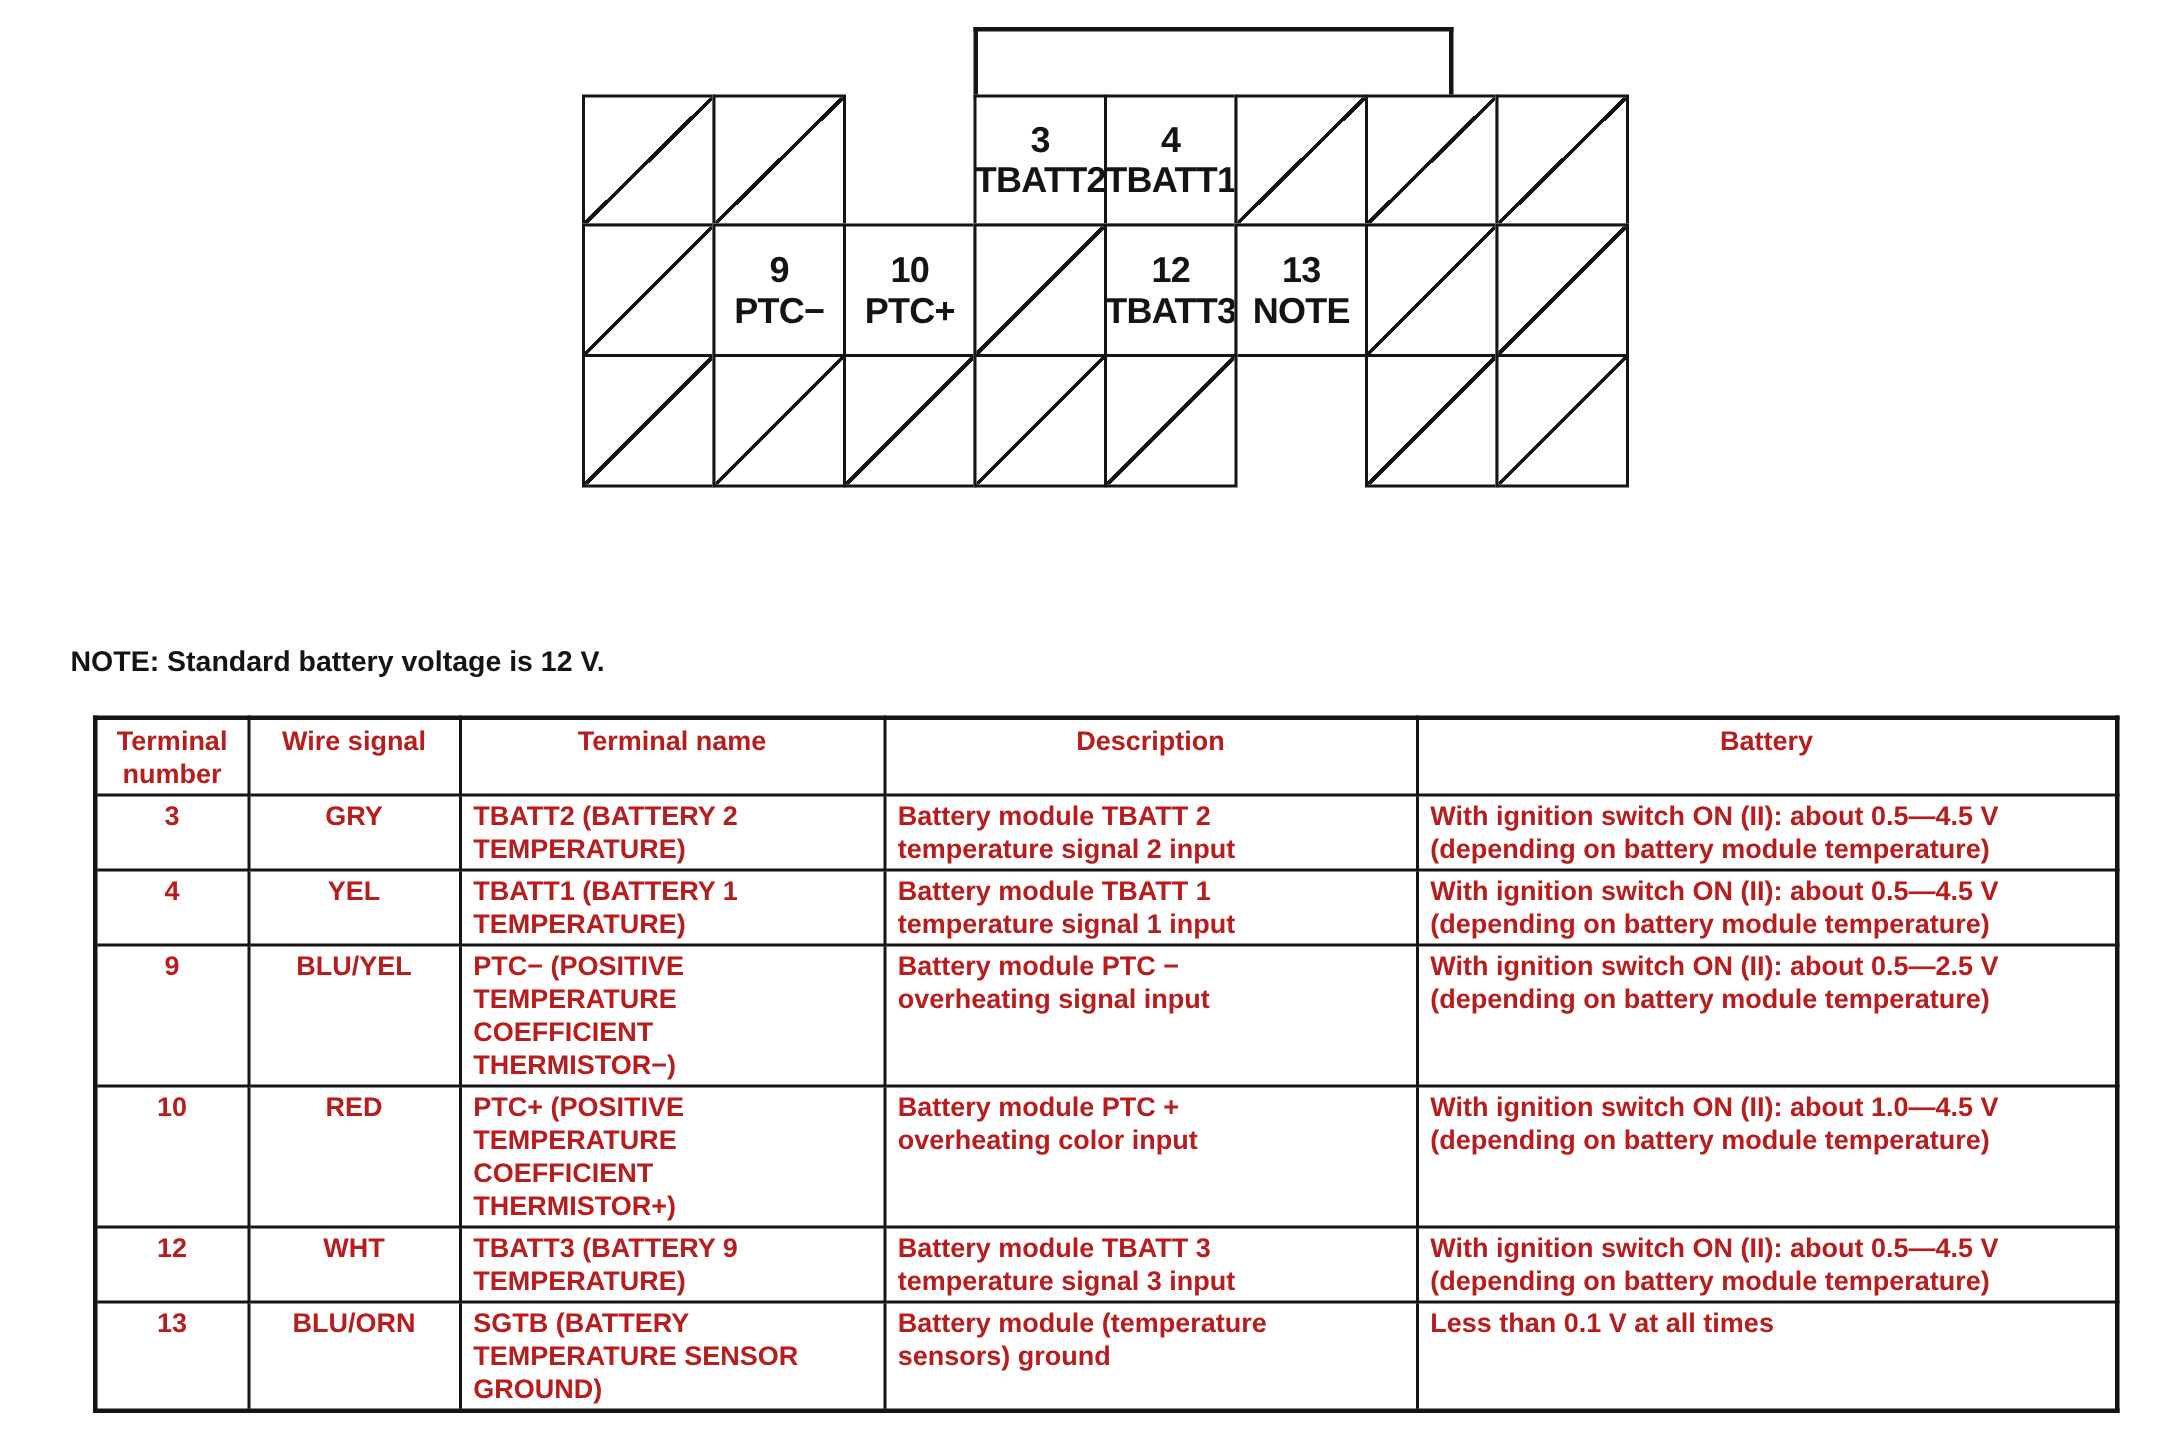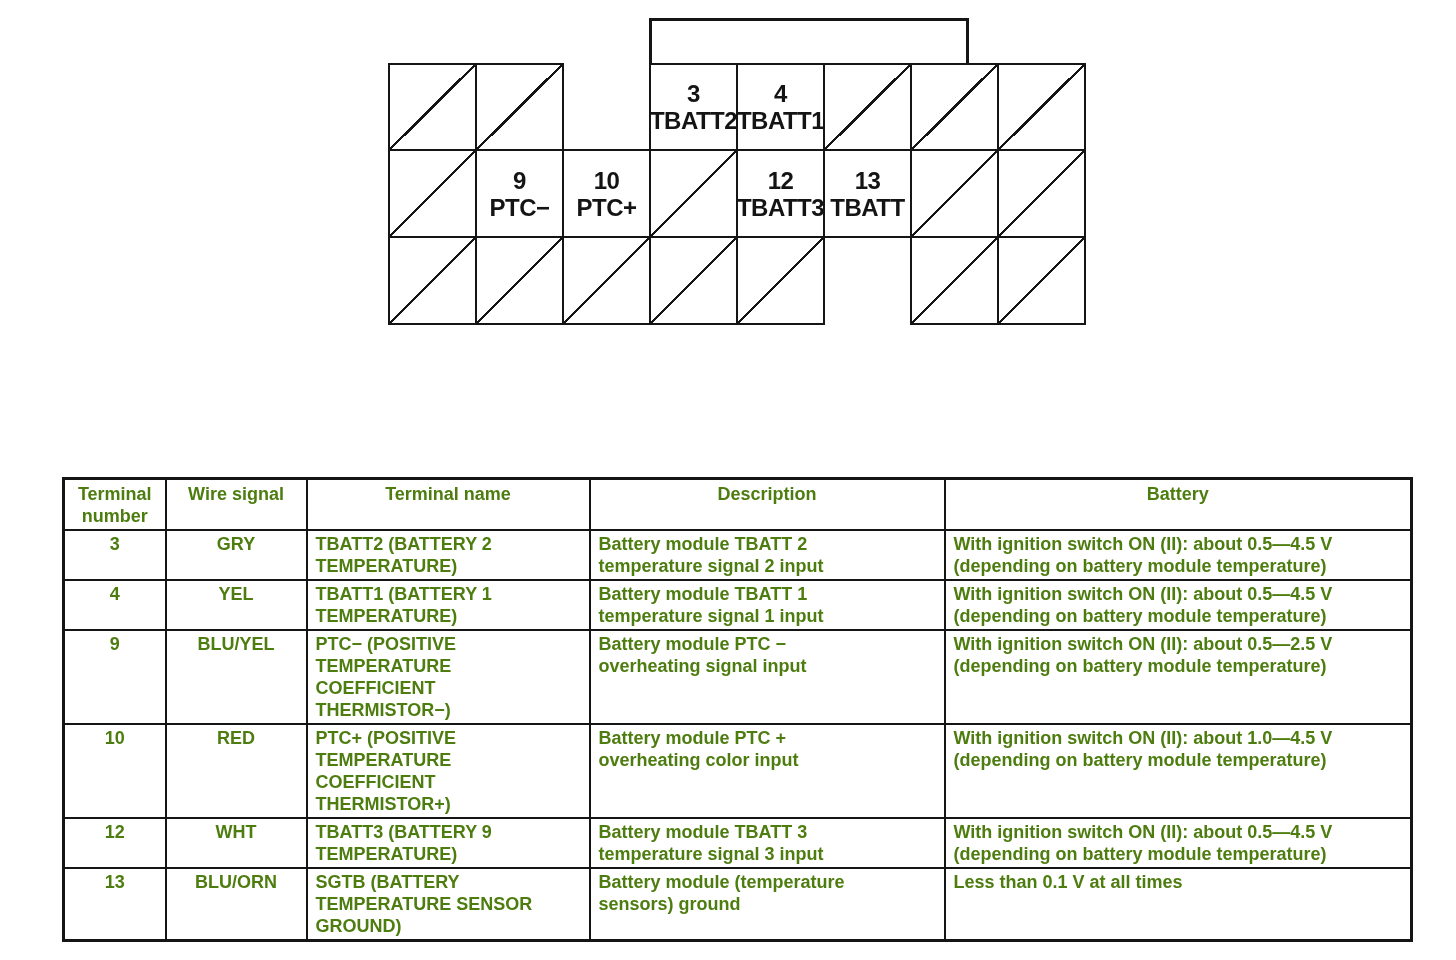--- a/index.html
+++ b/index.html
@@ -47,21 +47,21 @@
   .note{
     position:absolute;left:47px;top:431px;
     font-size:19px;font-weight:bold;
   }
 
   
   .pinout{
     position:absolute;left:62px;top:477px;width:1348px;
     border-collapse:collapse;table-layout:fixed;
     border:3px solid #151515;
-    font-size:18px;line-height:22px;font-weight:bold;color:#4d7c0f;
+    font-size:18px;line-height:22px;font-weight:bold;color:#b91c1c;
   }
   .pinout th,.pinout td{
     border:2px solid #151515;
     vertical-align:top;
     padding:2px 8px;
   }
   .pinout th{text-align:center;padding-top:3px;}
   .pinout td.center{text-align:center;}
   .pre{white-space:pre-line;}
   .pinout thead tr{height:47px;}
@@ -103,35 +103,36 @@
       <span>10</span>
       <span>PTC+</span>
     </div>
     <div class="cell diag c3 r1"></div>
     <div class="cell lbl c4 r1">
       <span>12</span>
       <span>TBATT3</span>
     </div>
     <div class="cell lbl c5 r1">
       <span>13</span>
-      <span>TBATT</span>
+      <span>NOTE</span>
     </div>
     <div class="cell diag c6 r1"></div>
     <div class="cell diag c7 r1"></div>
 
     <div class="cell diag c0 r2"></div>
     <div class="cell diag c1 r2"></div>
     <div class="cell diag c2 r2"></div>
     <div class="cell diag c3 r2"></div>
     <div class="cell diag c4 r2"></div>
     <div class="cell diag c6 r2"></div>
     <div class="cell diag c7 r2"></div>
   </div>
 
 
+  <div class="note">NOTE: Standard battery voltage is 12 V.</div>
 
   <table class="pinout">
     <colgroup>
       <col style="width:102px">
         <col style="width:141px">
         <col style="width:283px">
         <col style="width:355px">
         <col style="width:467px">
     </colgroup>
     <thead>

